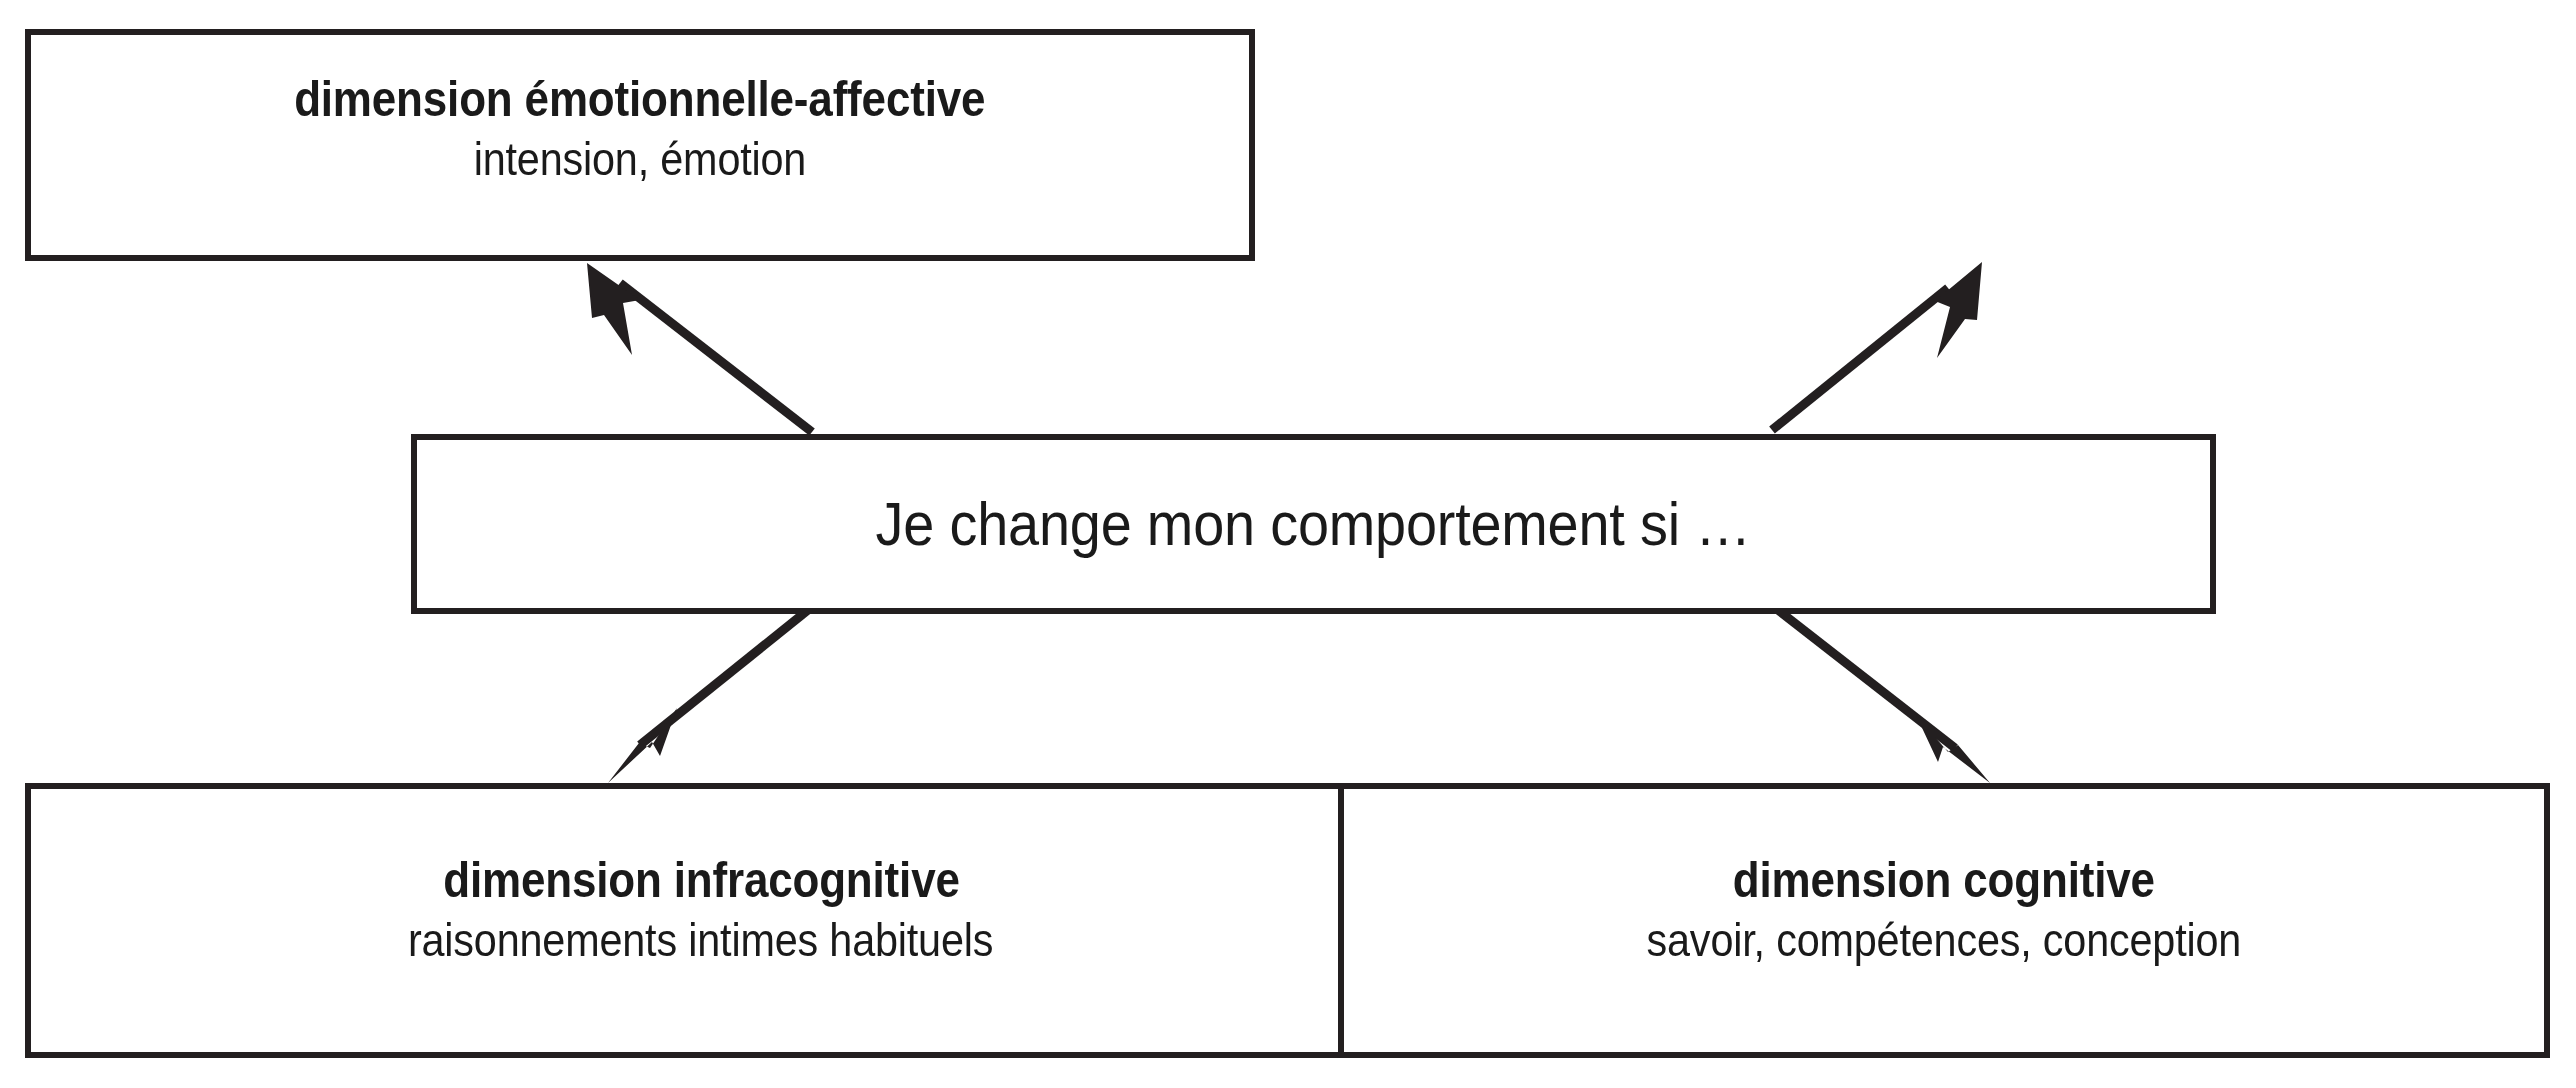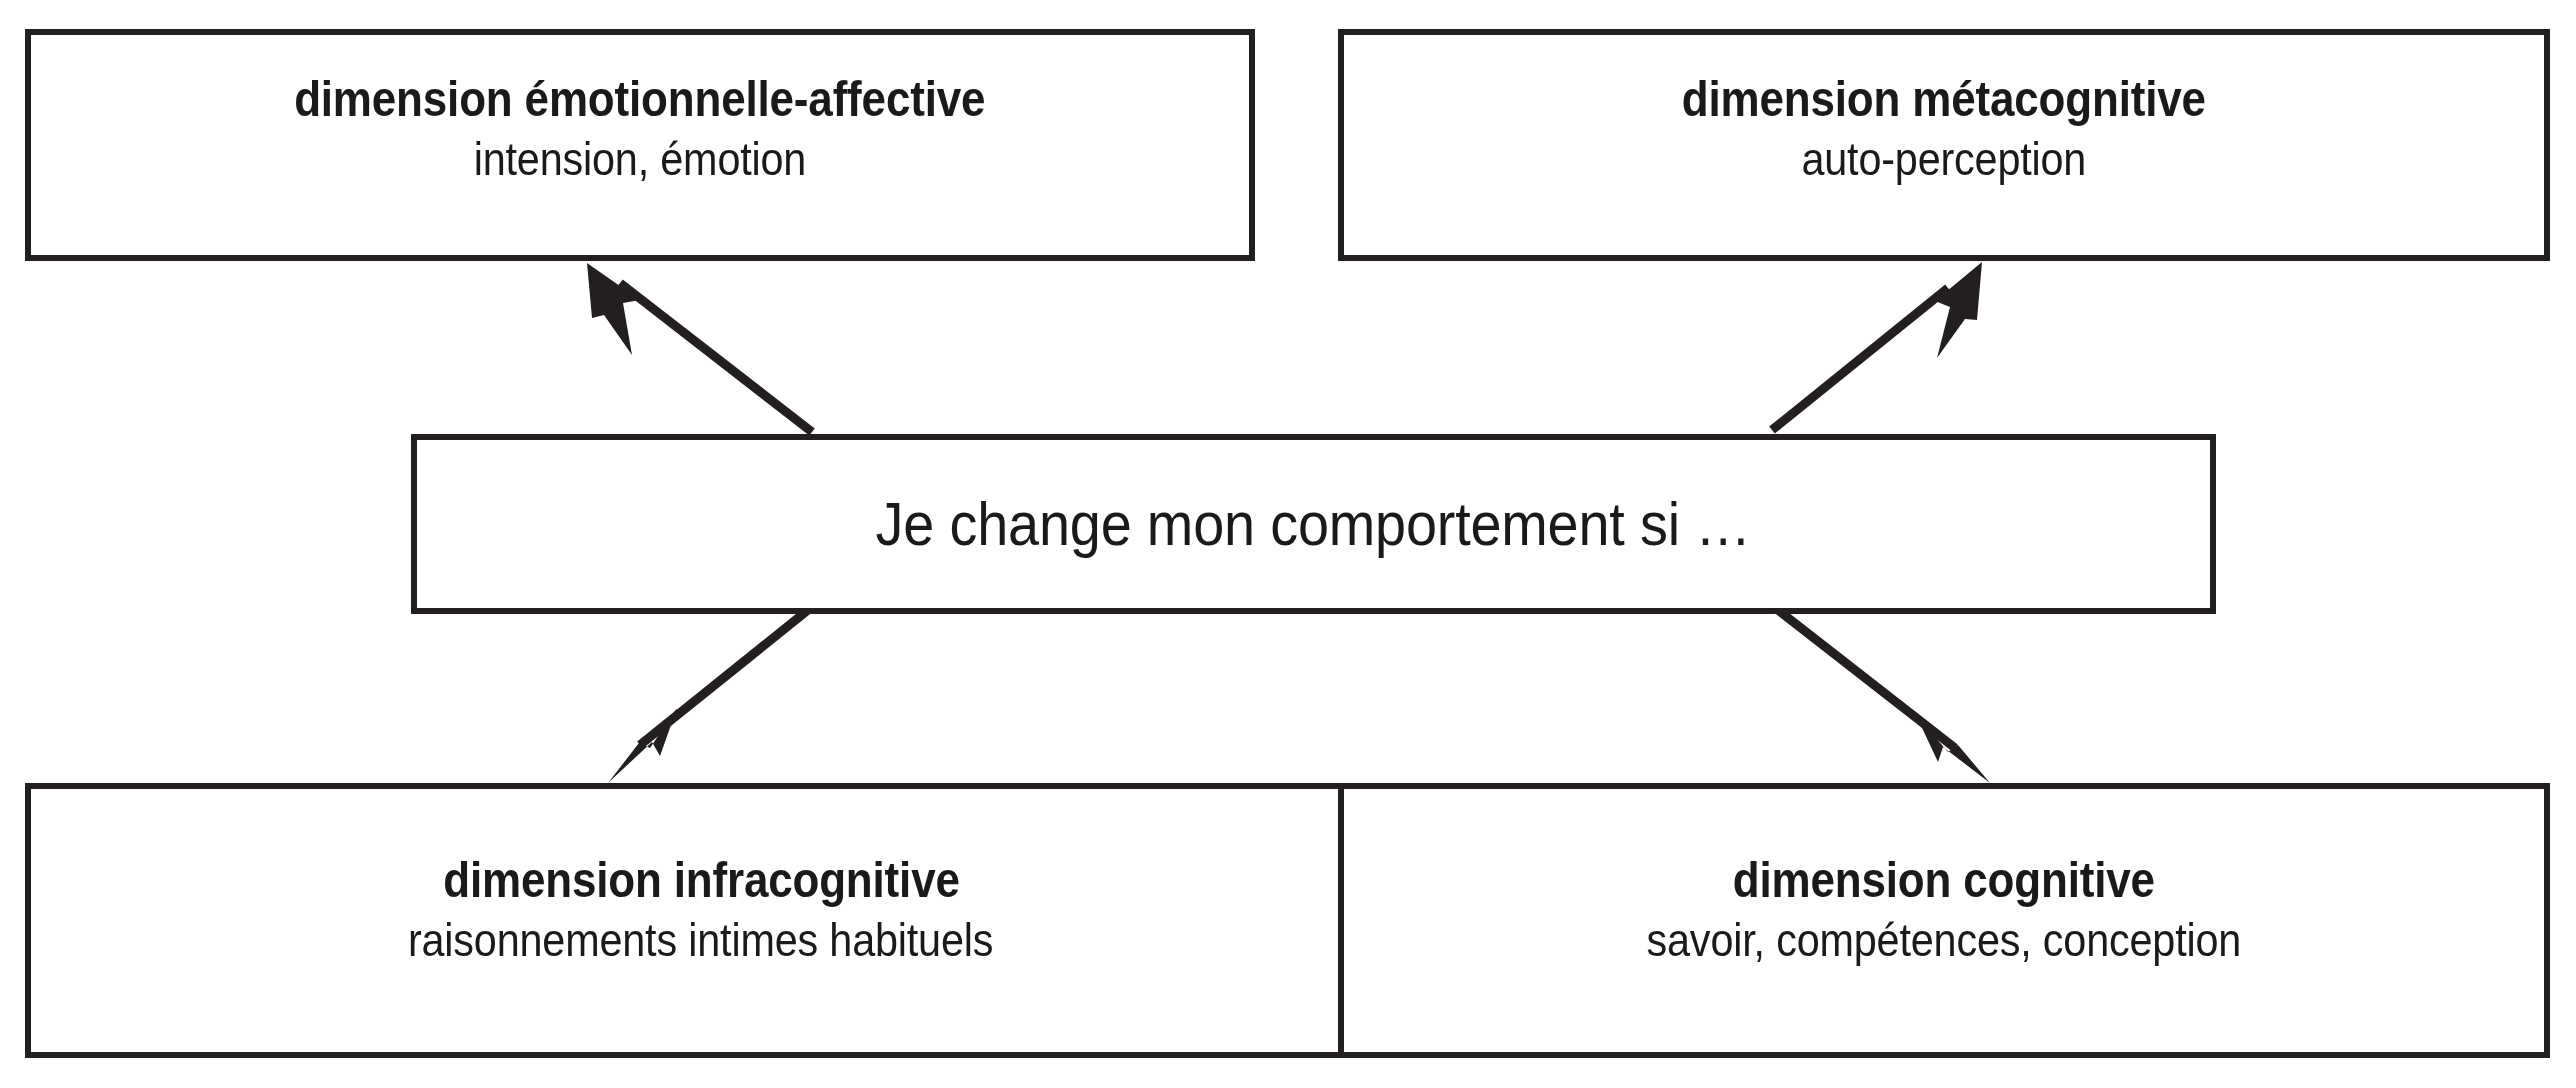--- a/index.html
+++ b/index.html
@@ -124,24 +124,20 @@
       <line x1="1778" y1="610" x2="1955" y2="748" stroke="#231f20" stroke-width="9" stroke-linecap="butt"></line>
       <polygon points="1990,783 1943,747 1938,762 1916,715 1948,752 1958,745" fill="#231f20"></polygon>
     </g>
   </svg>
 
   <div class="node" id="node-emotional">
     <div class="title">dimension émotionnelle-affective</div>
     <div class="subtitle">intension, émotion</div>
   </div>
 
-  <div class="node" id="node-metacognitive">
-    <div class="title">dimension métacognitive</div>
-    <div class="subtitle">auto-perception</div>
-  </div>
 
   <div class="node" id="node-center">
     <div class="title">Je change mon comportement si …</div>
   </div>
 
   <div class="node" id="node-infracognitive">
     <div class="title">dimension infracognitive</div>
     <div class="subtitle">raisonnements intimes habituels</div>
   </div>
 

